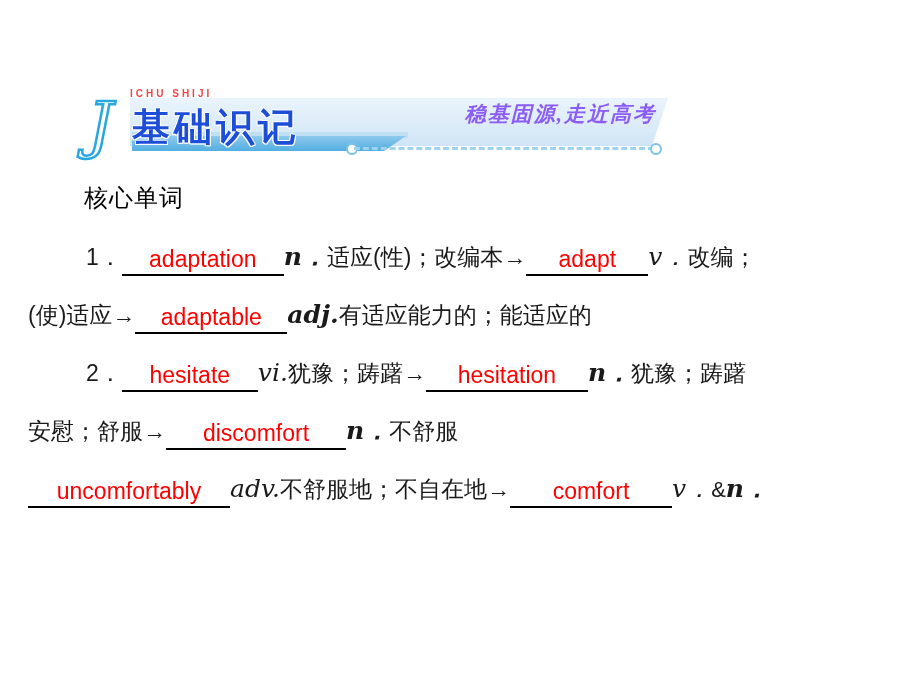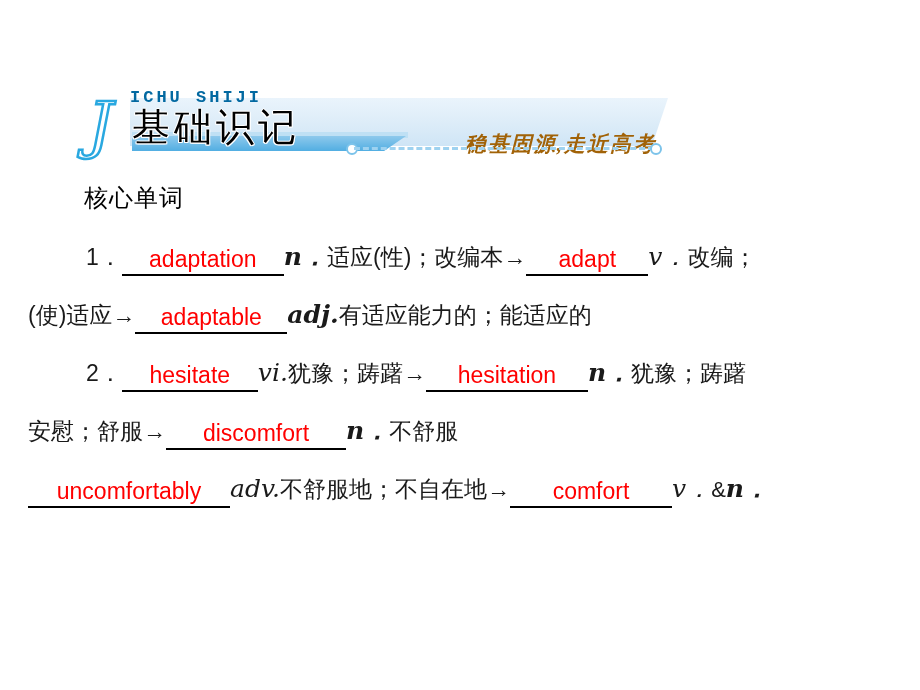--- a/index.html
+++ b/index.html
@@ -62,56 +62,55 @@
     font-weight: 400;
     color: transparent;
     -webkit-text-stroke: 2.5px #29a8e0;
     text-shadow: none;
     letter-spacing: 0;
   }
   .kicker {
     position: absolute;
     left: 42px;
     top: 0px;
-    font-family: Liberation Mono, monospace;
-    font-size: 17px;
+    font-family: Liberation Sans, sans-serif;
+    font-size: 10px;
     font-weight: 700;
     letter-spacing: 3px;
-    color: #0369a1;
+    color: #ef4444;
   }
   .banner-title {
     position: absolute;
     left: 44px;
     top: 14px;
     font-family: "Liberation Sans", sans-serif;
     font-size: 38px;
-    font-weight: 400;
-    color: #000000;
+    font-weight: 700;
+    color: #1d4ed8;
     letter-spacing: 4px;
     text-shadow:
        1px 0 0 #ffffff,
       -1px 0 0 #ffffff,
        0 1px 0 #ffffff,
        0 -1px 0 #ffffff,
        1px 1px 0 #ffffff,
       -1px 1px 0 #ffffff;
     white-space: nowrap;
   }
   .banner-sub {
     position: absolute;
     right: 12px;
     top: 12px;
     font-family: "Liberation Serif", serif;
     font-size: 21px;
     font-style: italic;
     font-weight: 600;
-    color: #a16207;
+    color: #8b5cf6;
     letter-spacing: 2px;
     white-space: nowrap;
-    margin-top: 30px;
   }
   .dash-line {
     position: absolute;
     left: 258px;
     top: 55px;
     width: 316px;
     height: 10px;
   }
   .dash-line .rule {
     position: absolute;

